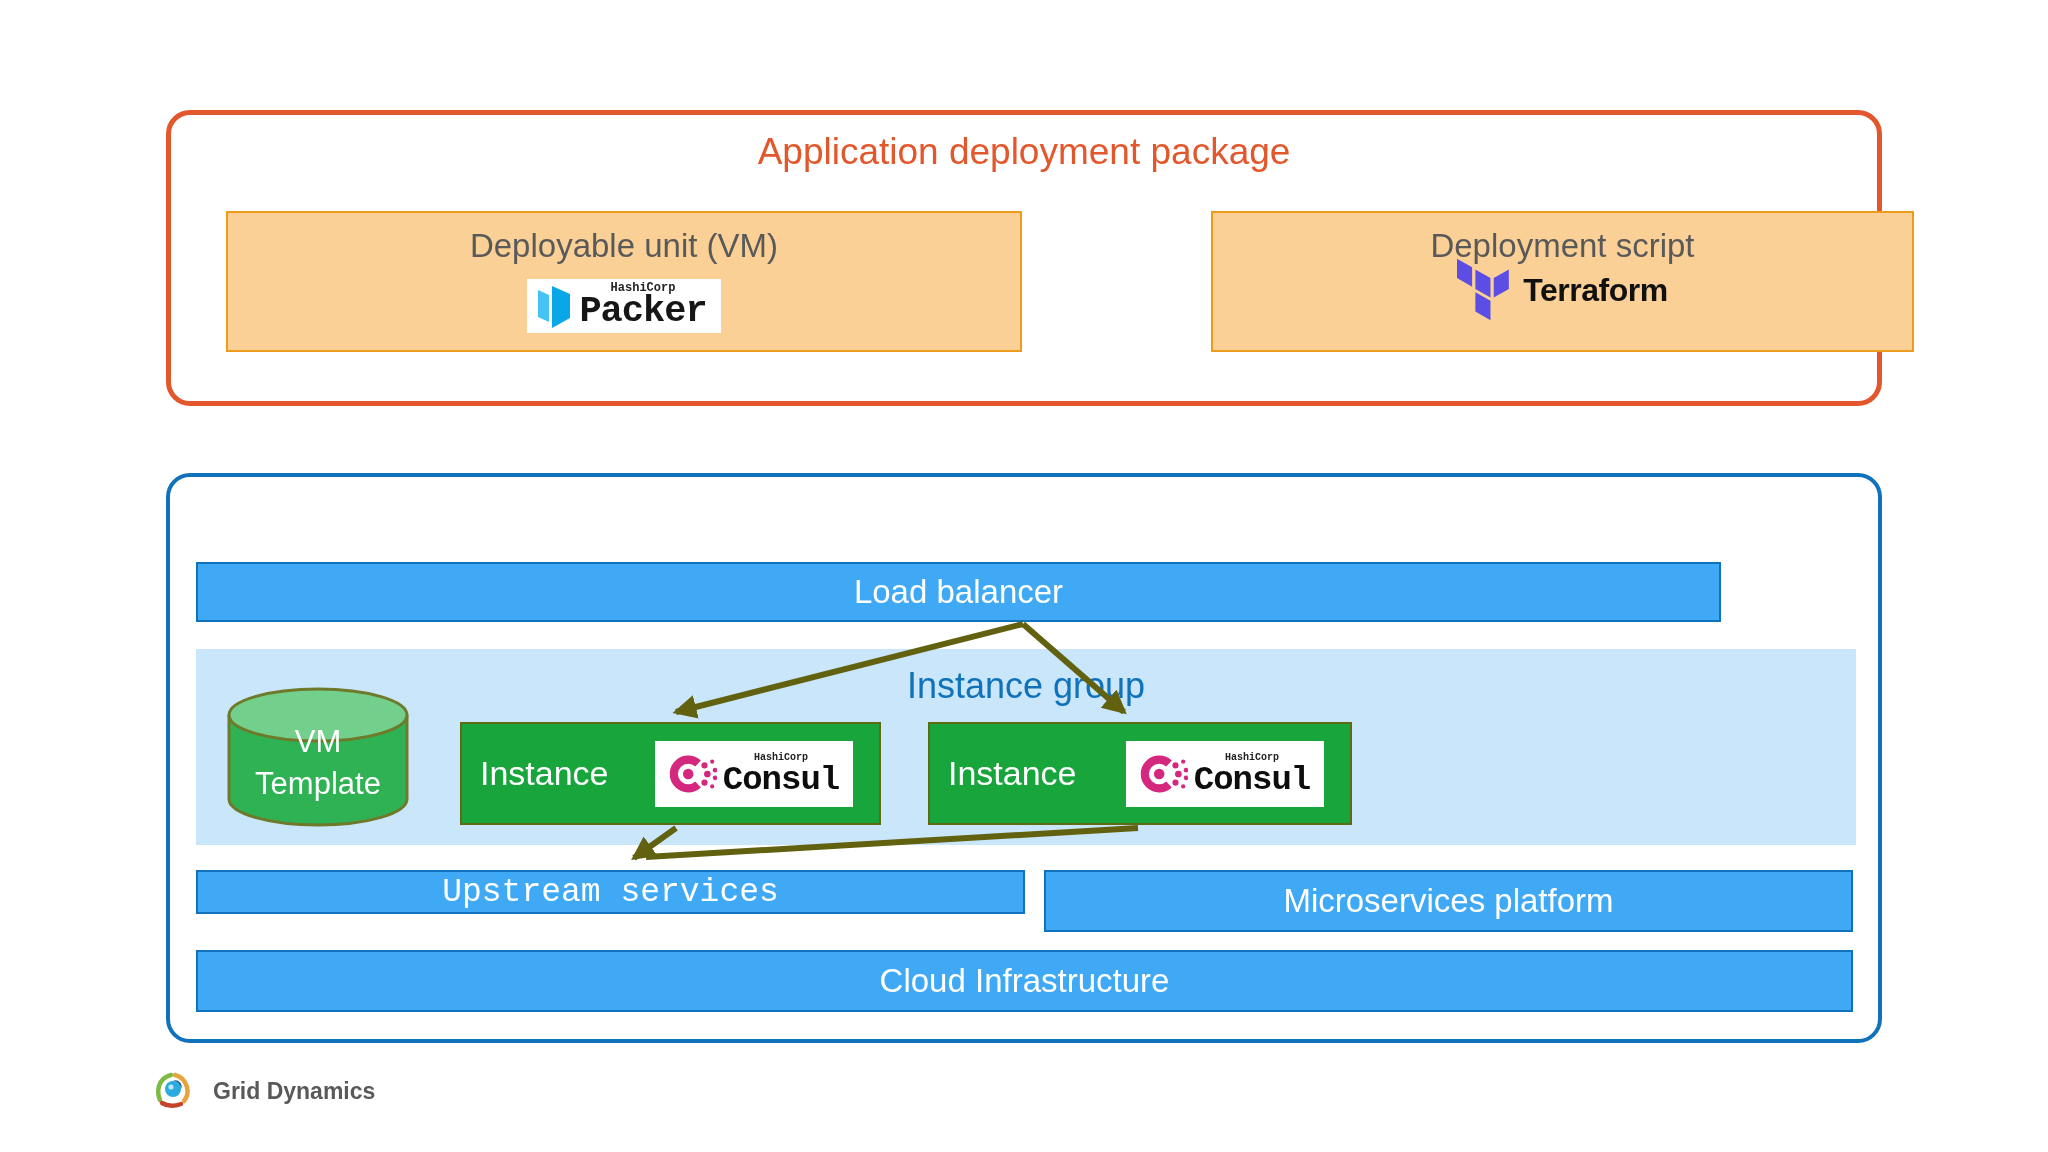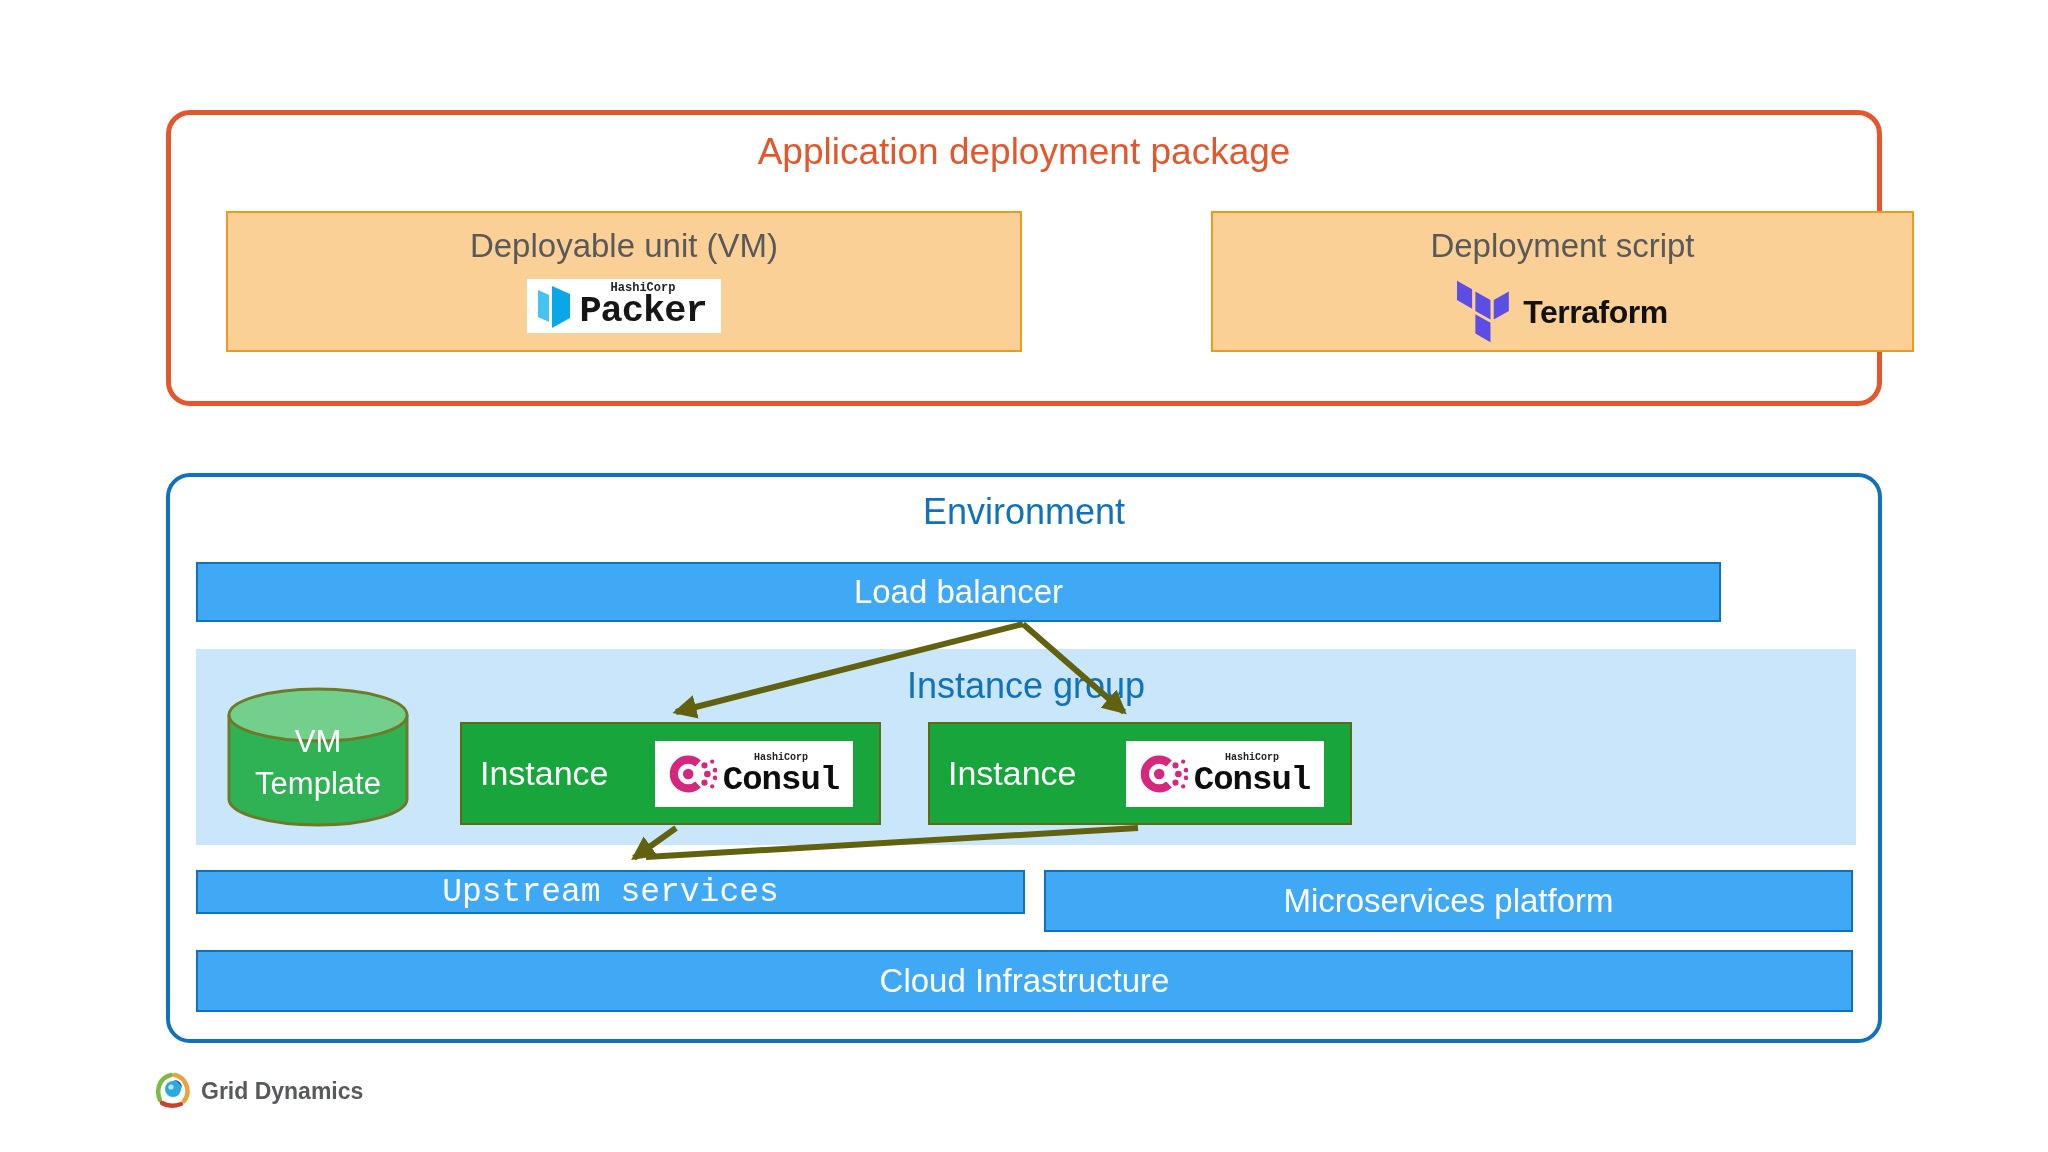--- a/index.html
+++ b/index.html
@@ -27,21 +27,21 @@
   .logo-row{display:flex;align-items:center;justify-content:center;}
 
   
   #packer-logo{left:0;top:58px;width:100%;height:70px;}
   .packer-chip{background:#fff;padding:3px 14px 5px 10px;display:flex;align-items:flex-end;gap:8px;}
   .packer-glyph{width:34px;height:44px;}
   .hashi-small{font-size:12px;font-weight:bold;color:#222;line-height:12px;text-align:center;}
   .packer-word{font-size:37px;font-weight:bold;color:#161616;line-height:34px;letter-spacing:-1px;}
 
   
-  #terraform-logo{left:0;top:60px;width:100%;height:78px;gap:12px;}
+  #terraform-logo{left:0;top:38px;width:100%;height:78px;gap:12px;}
   .terraform-glyph{width:54px;height:64px;}
   .terraform-word{font-size:32px;font-weight:bold;color:#111;letter-spacing:-0.5px;}
 
   
   #env-box{left:166px;top:473px;width:1716px;height:570px;
     border:4px solid var(--blue-border);border-radius:24px;background:#fff;}
   .env-title{left:0;top:14px;width:100%;text-align:center;font-size:36px;color:var(--blue-text);}
   .blue-bar{background:var(--blue-bar);border:2px solid var(--blue-border);
     color:#fff;font-size:33px;display:flex;align-items:center;justify-content:center;}
   #load-balancer{left:26px;top:85px;width:1525px;height:60px;}
@@ -68,21 +68,21 @@
 
   #upstream-services{left:26px;top:393px;width:829px;height:44px;font-family:Liberation Mono, monospace;}
   #microservices-platform{left:874px;top:393px;width:809px;height:62px;}
   #cloud-infrastructure{left:26px;top:473px;width:1657px;height:62px;}
 
   
   #arrows{left:0;top:0;width:2048px;height:1152px;pointer-events:none;}
   .arrow-line{stroke:var(--arrow);stroke-width:6;fill:none;}
 
   
-  #footer-logo{left:152px;top:1070px;display:flex;align-items:center;gap:7px;}
+  #footer-logo{left:152px;top:1070px;display:flex;align-items:center;gap:19px;}
   .gd-icon{width:42px;height:42px;}
   .gd-text{font-size:23px;font-weight:bold;color:var(--footer-text);}
 </style>
 </head>
 <body>
 
 <div class="abs" id="pkg-box">
   <div class="abs pkg-title">Application deployment package</div>
 
   <div class="abs orange-card" id="deployable-unit">
@@ -109,21 +109,20 @@
         <polygon points="17,10 31,18 31,36 17,28" style="fill:var(--terraform-purple)"></polygon>
         <polygon points="34,18 48,10 48,28 34,36" style="fill:var(--terraform-purple)"></polygon>
         <polygon points="17,31 31,39 31,57 17,49" style="fill:var(--terraform-purple)"></polygon>
       </svg>
       <span class="terraform-word">Terraform</span>
     </div>
   </div>
 </div>
 
 <div class="abs" id="env-box">
-  <div class="abs env-title">Environment</div>
 
   <div class="abs blue-bar" id="load-balancer">
     <span>Load balancer</span>
   </div>
 
   <div class="abs" id="instance-group">
     <div class="abs ig-title">Instance group</div>
 
     <div class="abs" id="vm-template">
       <svg width="186" height="152" viewBox="0 0 186 152">

